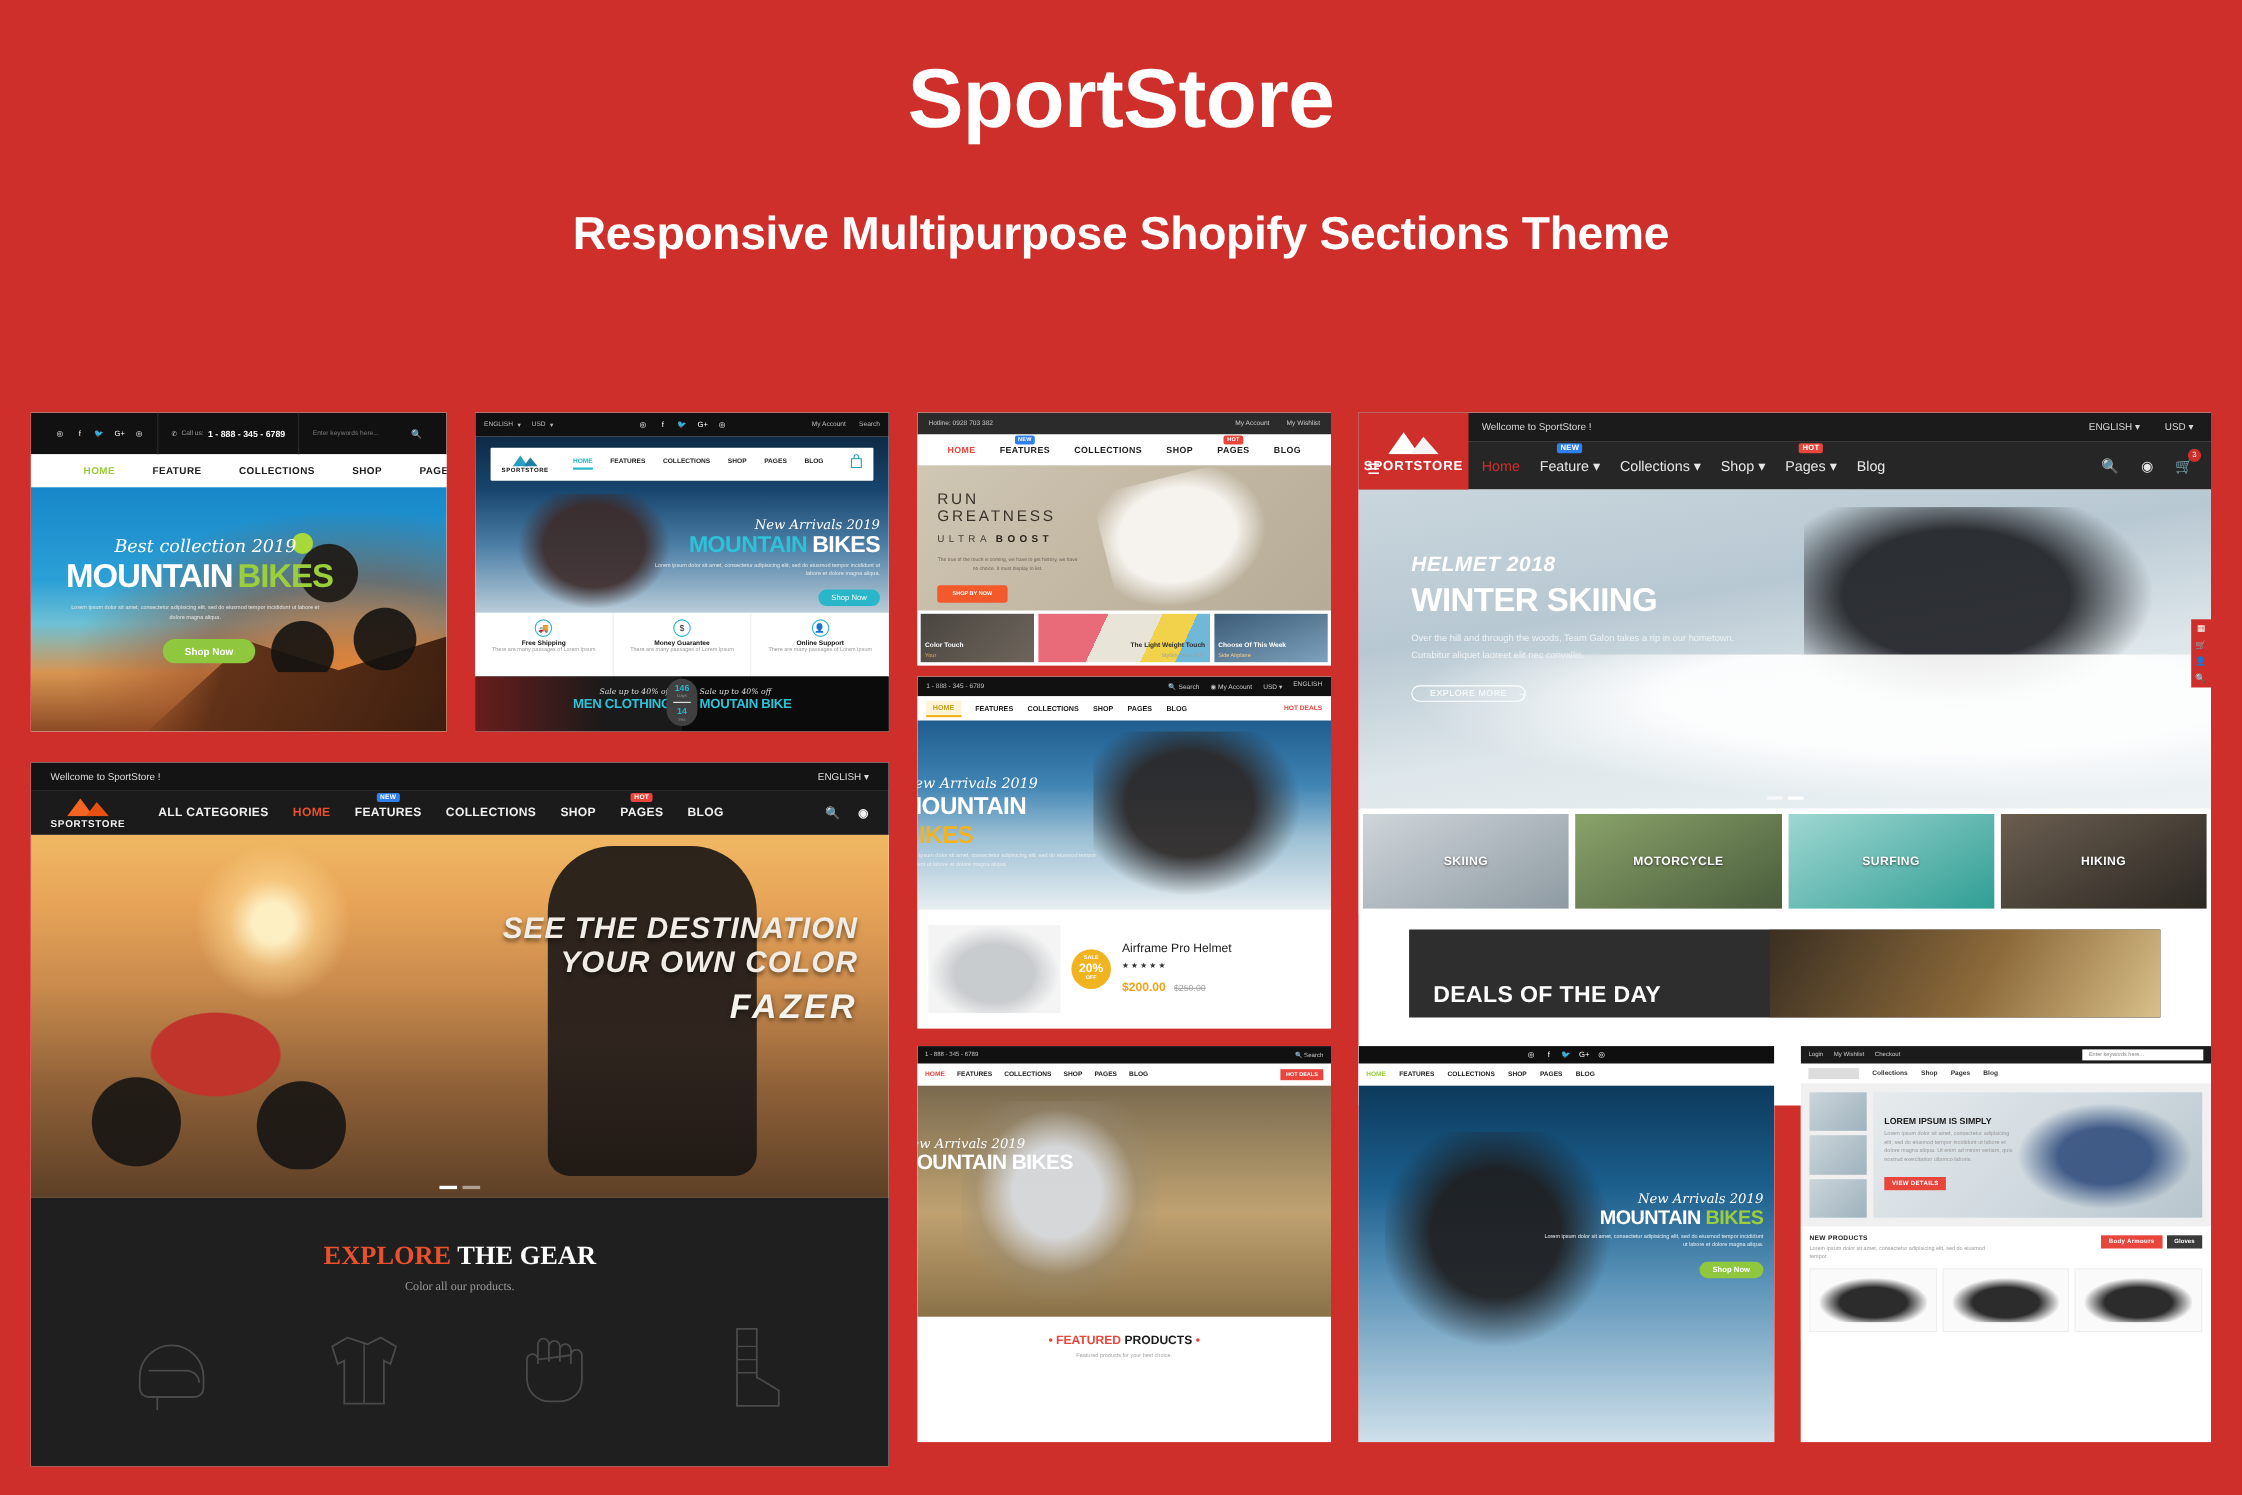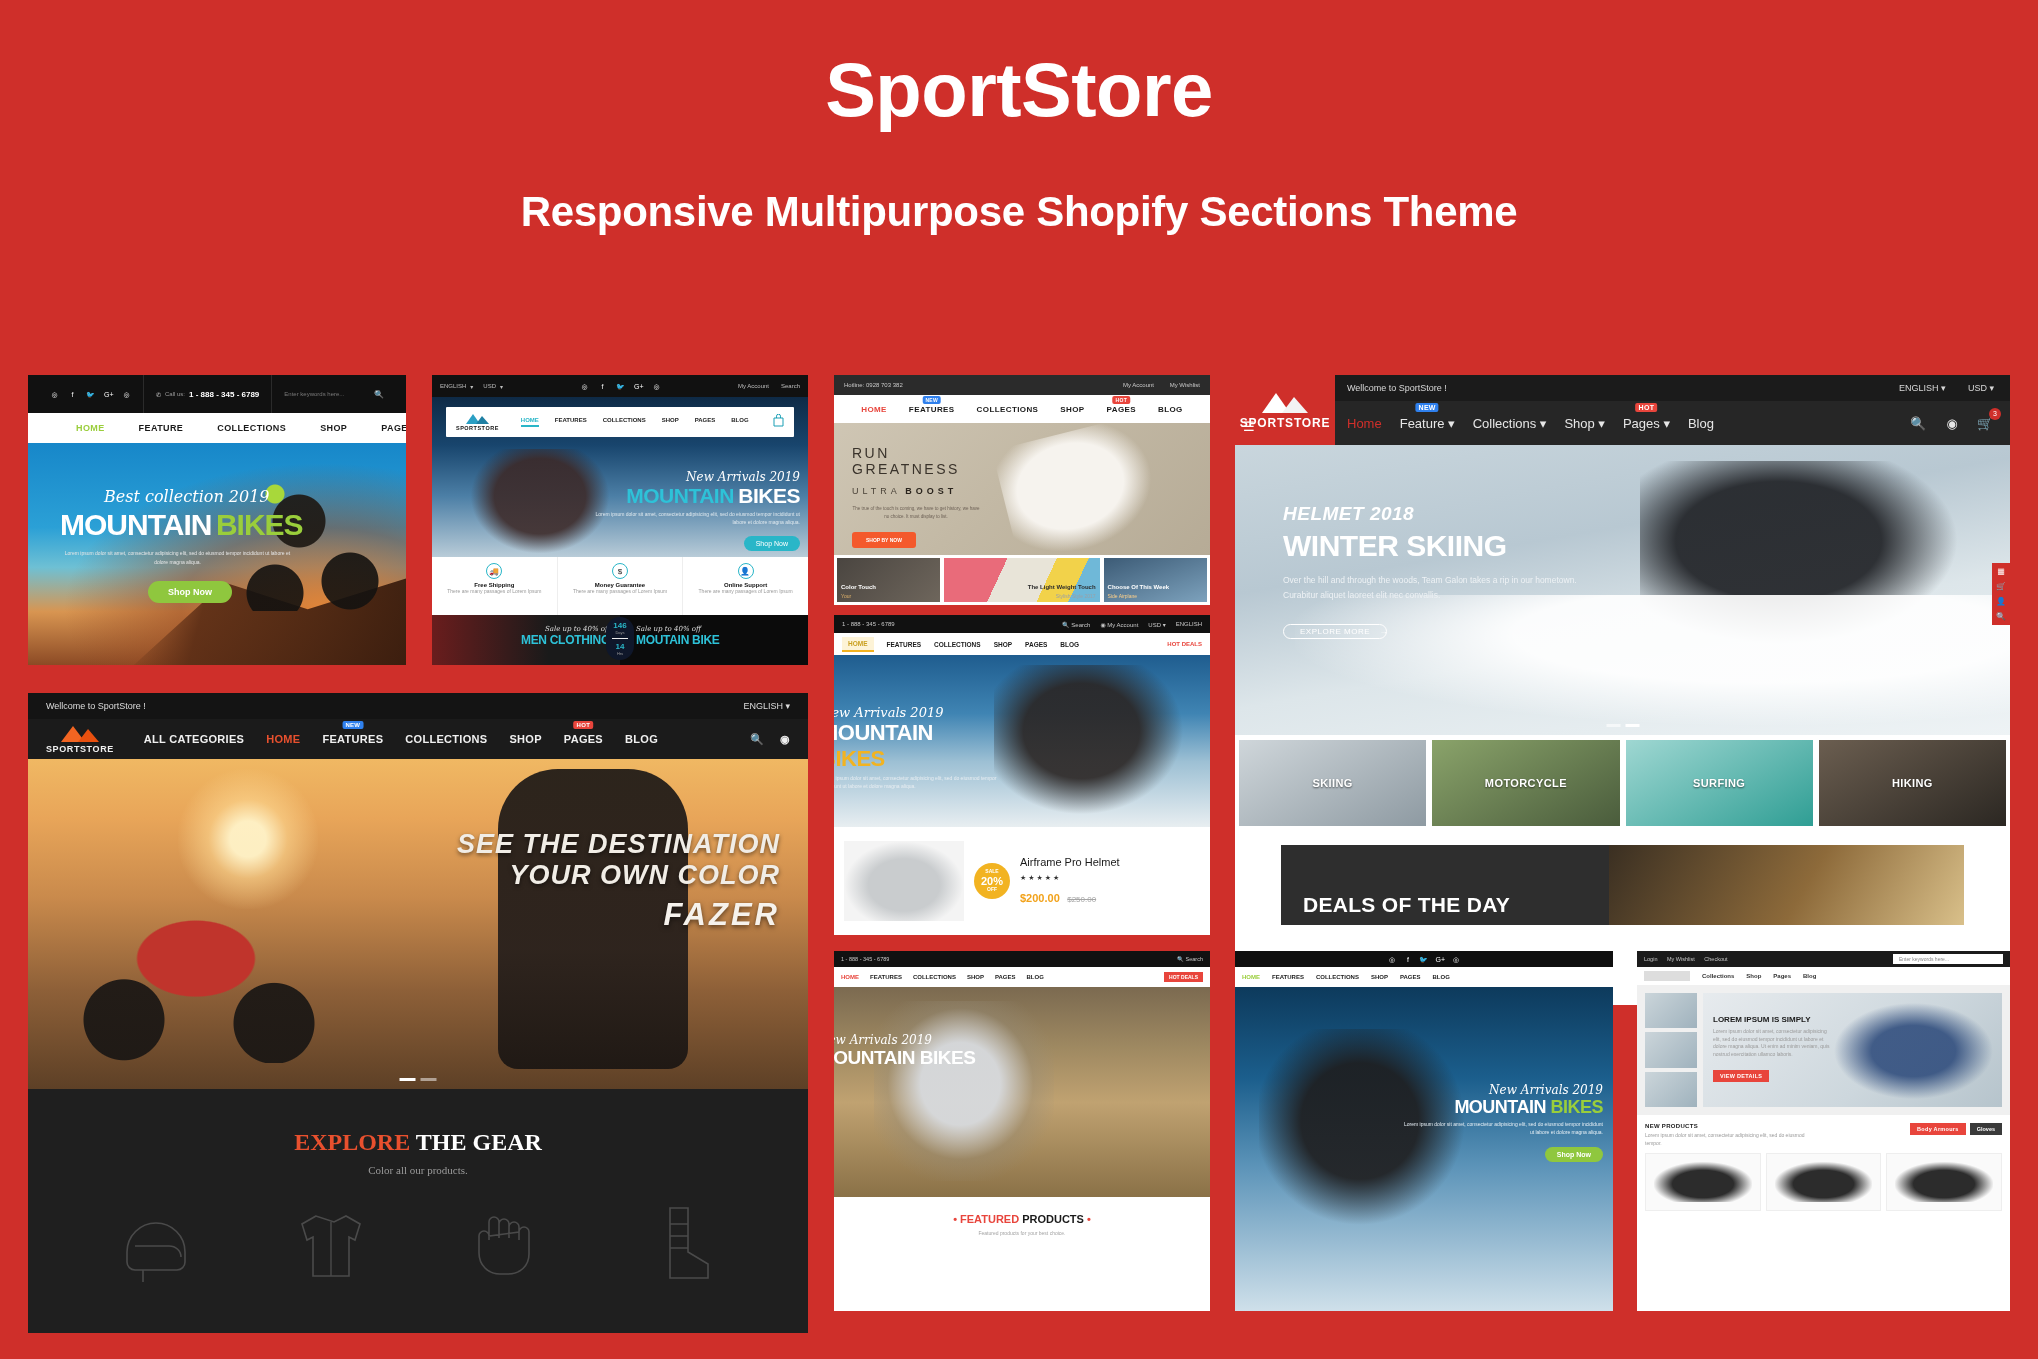--- a/index.html
+++ b/index.html
@@ -357,21 +357,21 @@
             <div class="script" style="font-size:7px;color:#ddd;">Sale up to 40% off</div>
             <div style="font-size:12px;font-weight:bold;color:#2ec2d8;letter-spacing:-.3px;">MEN CLOTHING</div>
           </div>
         </div>
         <div style="flex:1;position:relative;background:#0b0b0b;">
           <div style="position:absolute;left:16px;top:10px;">
             <div class="script" style="font-size:7px;color:#ddd;">Sale up to 40% off</div>
             <div style="font-size:12px;font-weight:bold;color:#2ec2d8;letter-spacing:-.3px;">MOUTAIN BIKE</div>
           </div>
         </div>
-        <div style="position:absolute;left:50%;top:2px;transform:translateX(-50%);width:28px;background:#0f172a;border-radius:14px;padding:4px 0;text-align:center;">
+        <div style="position:absolute;left:50%;top:2px;transform:translateX(-50%);width:28px;background:#404040;border-radius:14px;padding:4px 0;text-align:center;">
           <div style="font-size:8px;font-weight:bold;color:#29b6c8;">146</div>
           <div style="font-size:4px;color:#999;">Days</div>
           <div style="height:1px;background:#eee;margin:3px 6px;"></div>
           <div style="font-size:8px;font-weight:bold;color:#29b6c8;">14</div>
           <div style="font-size:4px;color:#999;">Hrs</div>
         </div>
       </div>
     </div>
 
     <div class="shot" id="shot3">

